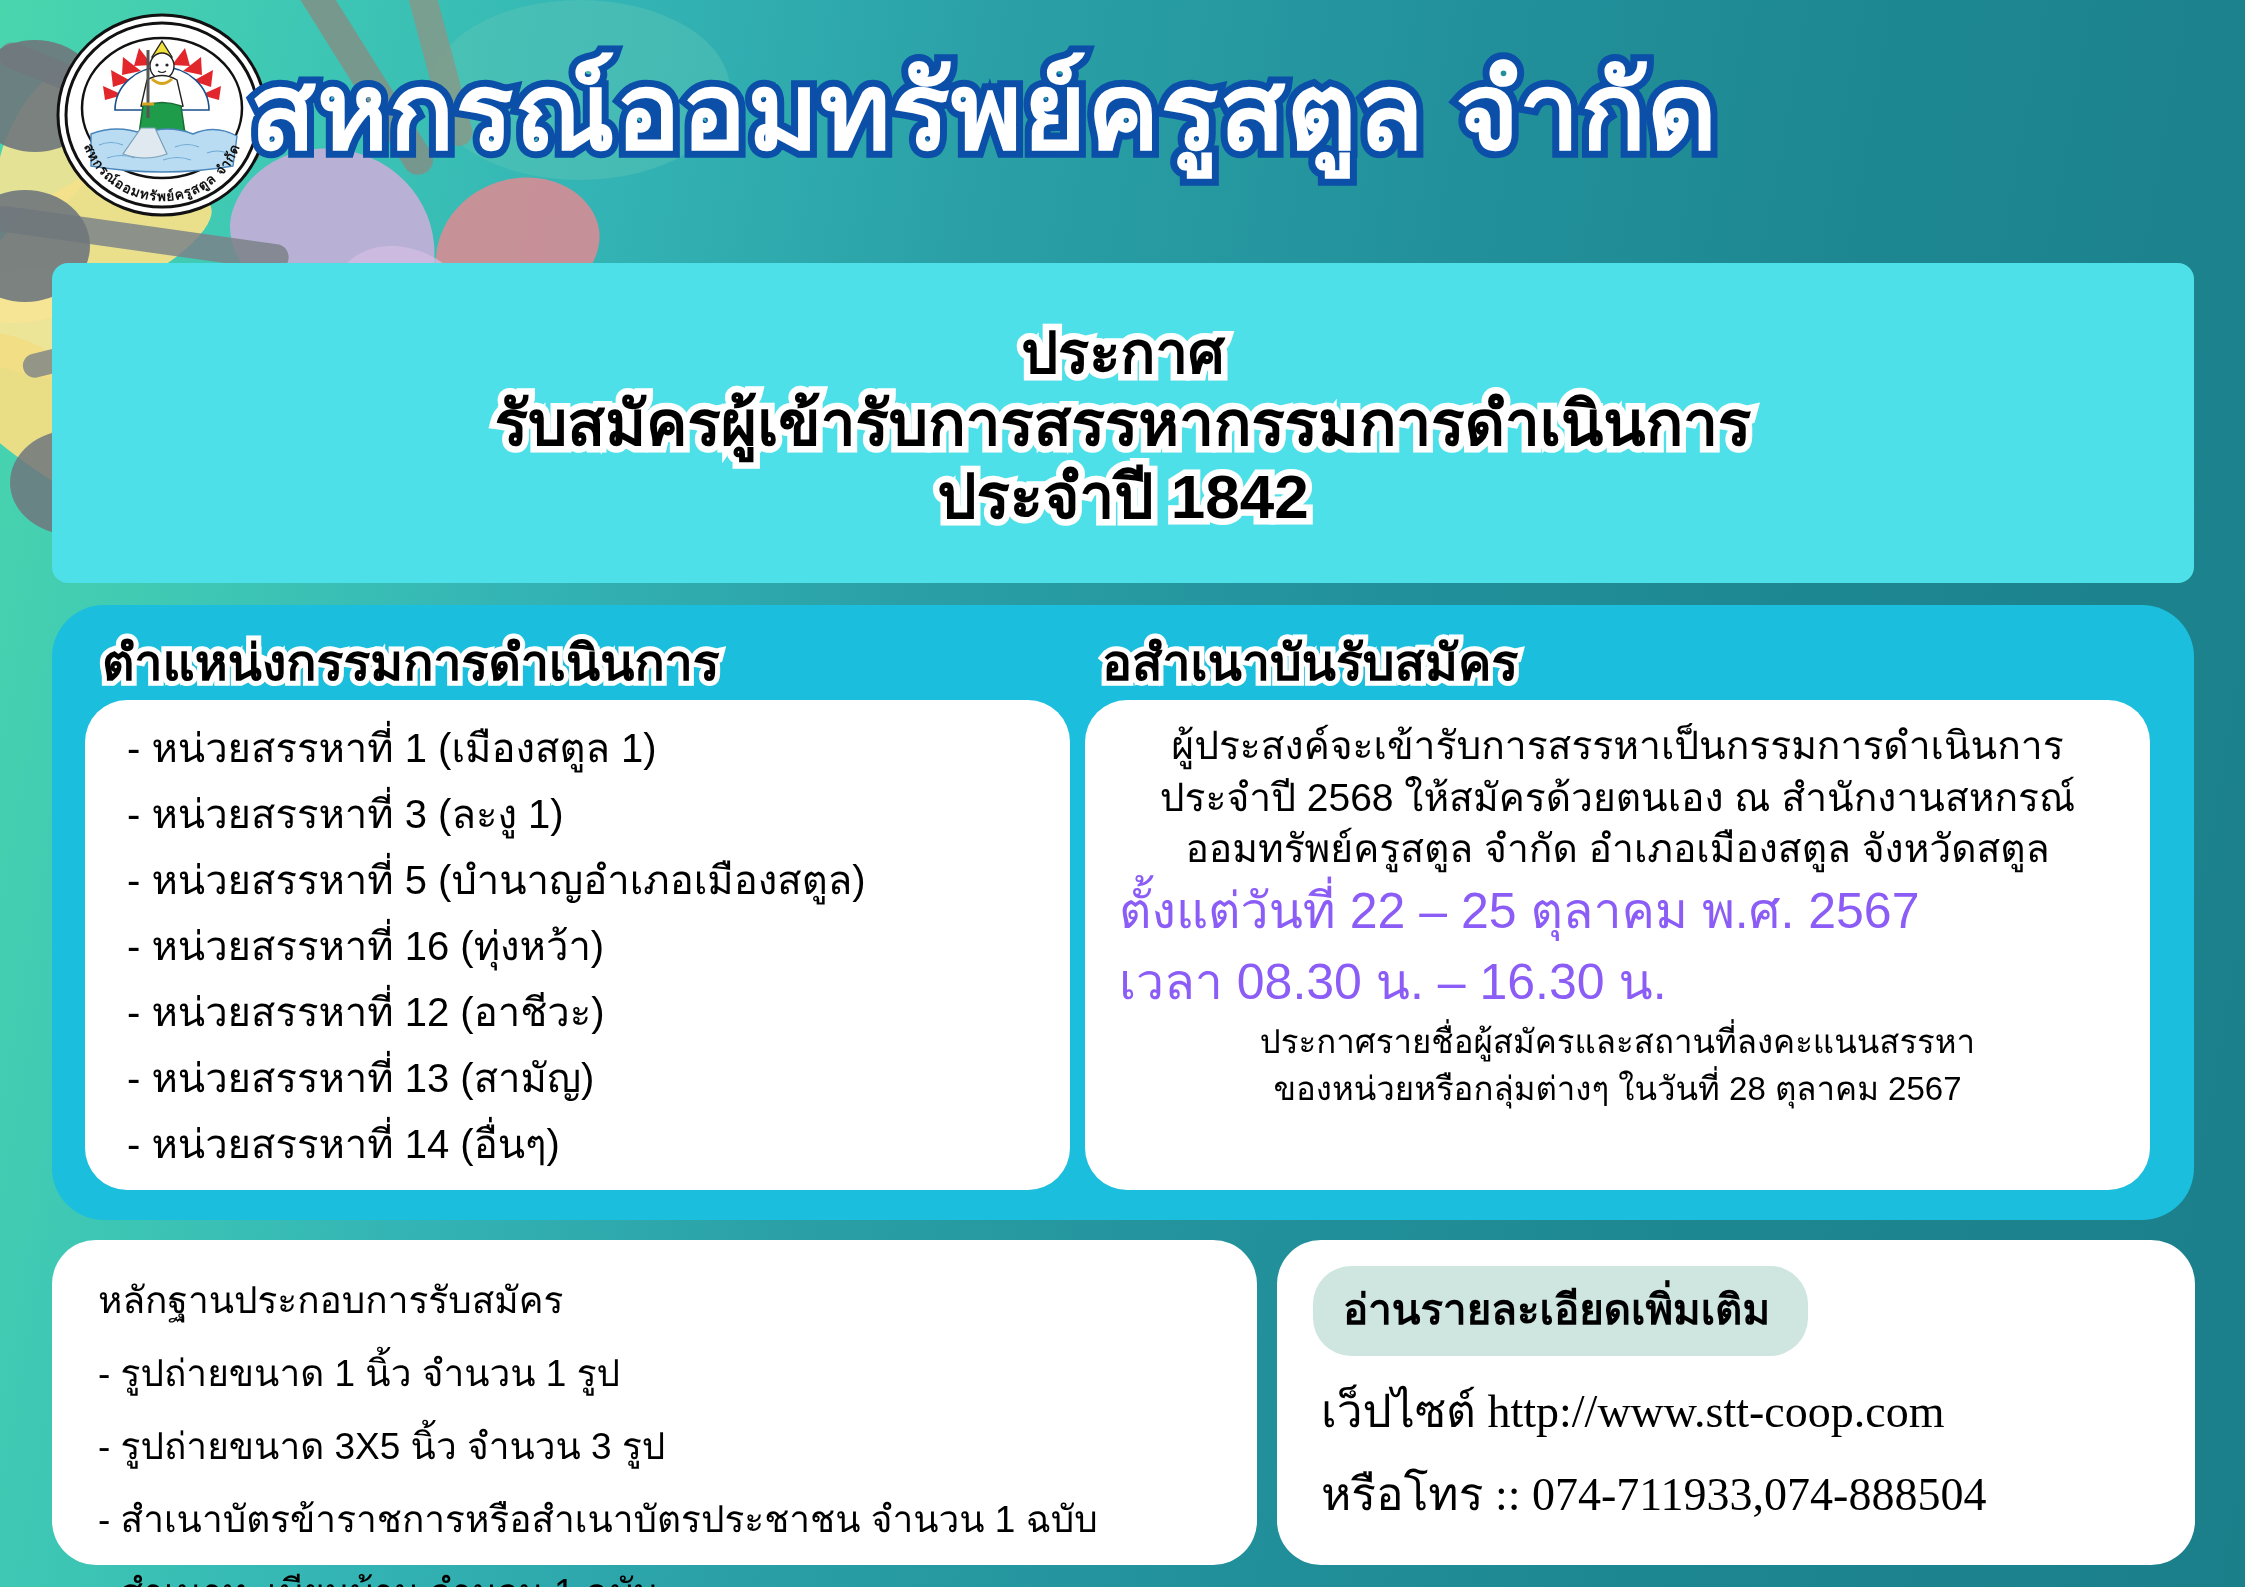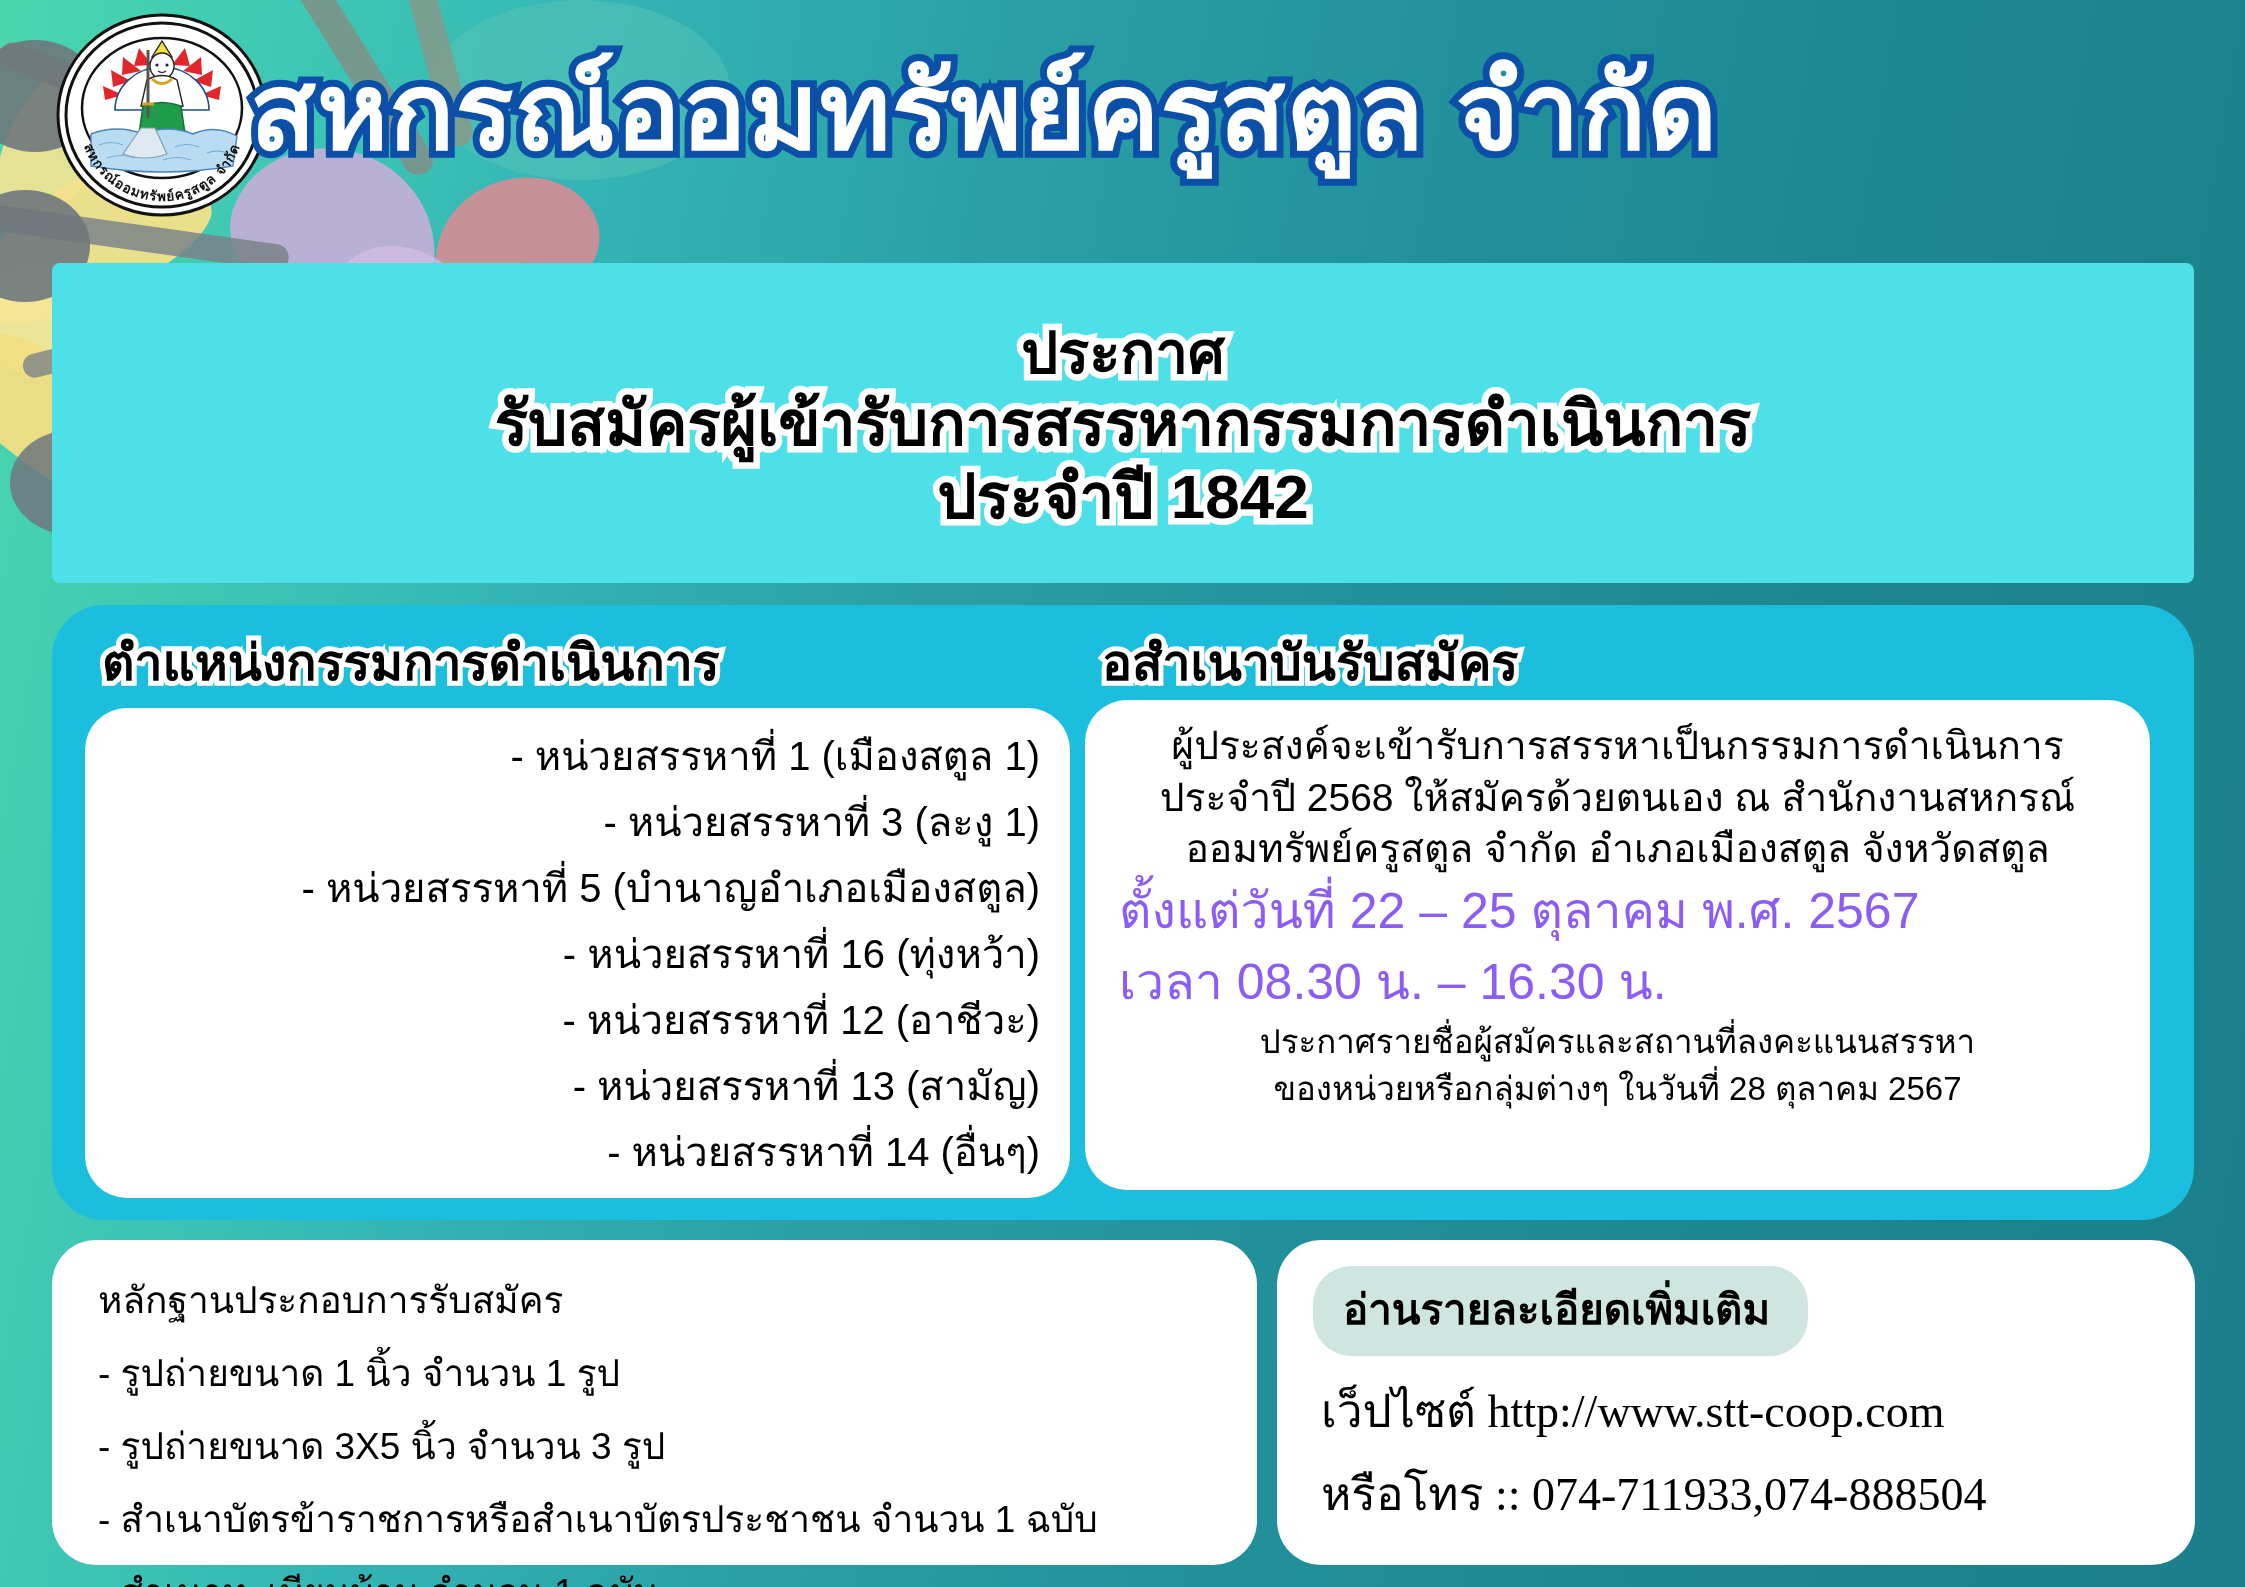--- a/index.html
+++ b/index.html
@@ -67,21 +67,21 @@
     color:#ffffff;
     -webkit-text-stroke:14px #0b4fa8;
     paint-order:stroke fill;
     letter-spacing:1px;
     white-space:nowrap;
   }
 
   
   .panel-announce{
     position:absolute;left:52px;top:263px;width:2142px;height:320px;
-    background:#4ee0e8;border-radius:8px;
+    background:#4ee0e8;border-radius:16px;
     display:flex;flex-direction:column;align-items:center;justify-content:center;
     padding-top:6px;box-sizing:border-box;
   }
   .ann-line{
     font-size:62px;font-weight:bold;line-height:1.18;color:#000;
     -webkit-text-stroke:13px #ffffff;paint-order:stroke fill;
     text-align:center;white-space:nowrap;
   }
   .ann-line.l1{font-size:58px;}
   .ann-line.l2{font-size:62px;}
@@ -97,21 +97,21 @@
     -webkit-text-stroke:10px #ffffff;paint-order:stroke fill;
     white-space:nowrap;
   }
   .col-head.left{left:50px;top:18px;}
   .col-head.right{left:1050px;top:18px;}
 
   .card{
     position:absolute;background:#ffffff;border-radius:42px;
     box-sizing:border-box;
   }
-  .card-positions{left:33px;top:103px;width:985px;height:490px;padding:28px 30px 10px 42px;text-align:right;}
+  .card-positions{left:33px;top:95px;width:985px;height:490px;padding:28px 30px 10px 42px;}
   .card-dates{left:1033px;top:95px;width:1065px;height:490px;padding:22px 34px 10px 34px;}
 
   .pos-item{
     font-size:40px;color:#000;line-height:1.0;
     margin:0 0 26px 0;white-space:nowrap;font-weight:500;
   }
   .pos-item:last-child{margin-bottom:0;}
 
   .dt-line{font-size:39px;color:#000;text-align:center;line-height:1.22;margin:0 0 4px 0;white-space:nowrap;}
   .dt-red{font-size:50px;color:#8b5cf6;text-align:left;line-height:1.3;margin:6px 0 0 0;white-space:nowrap;font-weight:500;}

